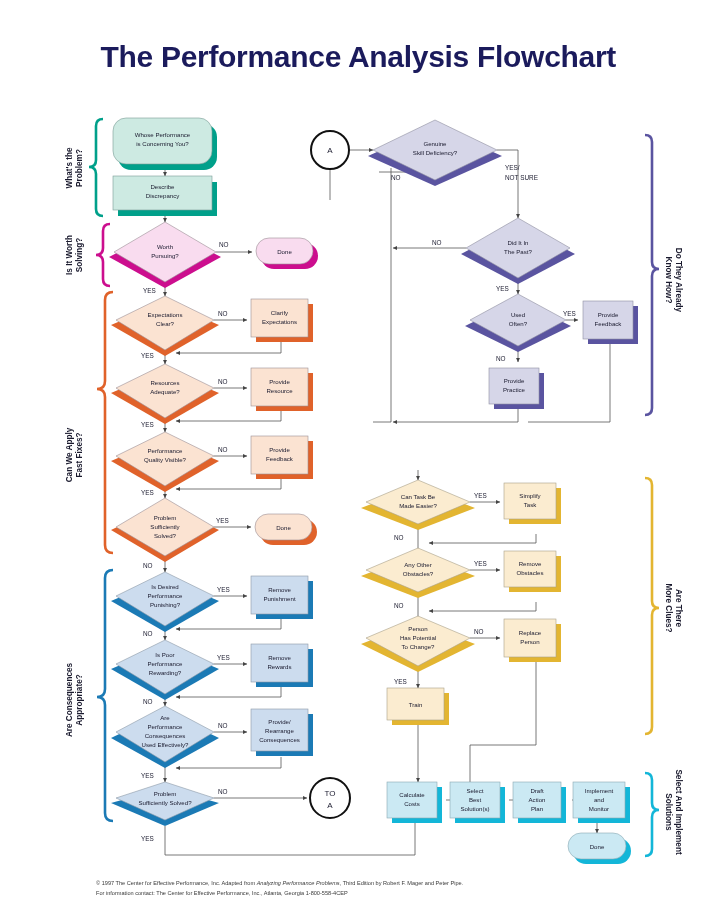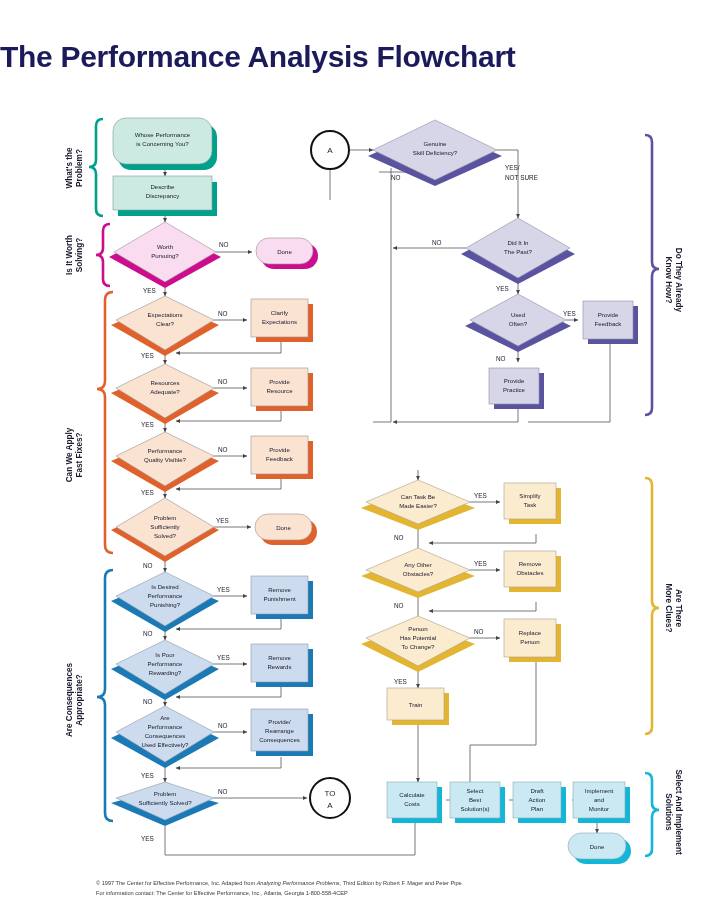--- a/index.html
+++ b/index.html
@@ -1,19 +1,19 @@
 <!DOCTYPE html>
 <html><head>
 <meta charset="utf-8">
 <style>
   html,body{margin:0;padding:0;background:#ffffff;}
   body{width:704px;height:906px;position:relative;overflow:hidden;
        font-family:"Liberation Sans","DejaVu Sans",sans-serif;color:#1a1a2e;}
   #chart{position:absolute;left:0;top:0;width:704px;height:906px;}
-  .title{position:absolute;left:0;top:40px;width:600px;text-align:left;
+  .title{position:absolute;left:16px;top:40px;width:600px;text-align:right;
          font-size:30px;font-weight:bold;color:#1b1b5c;letter-spacing:-0.3px;}
   .footer{position:absolute;left:96px;top:878px;width:540px;font-size:5.6px;
           line-height:1.85;color:#3a3a3a;}
   .footer i{font-style:italic;}
   svg{display:block;}
   text{font-family:"Liberation Sans","DejaVu Sans",sans-serif;fill:#1a1a2e;}
   .nodelbl{font-size:6.1px;text-anchor:middle;}
   .edgelbl{font-size:6.4px;fill:#1a1a2e;}
   .seclbl{font-size:8.2px;font-weight:bold;}
   .circlbl{font-size:8px;text-anchor:middle;}

